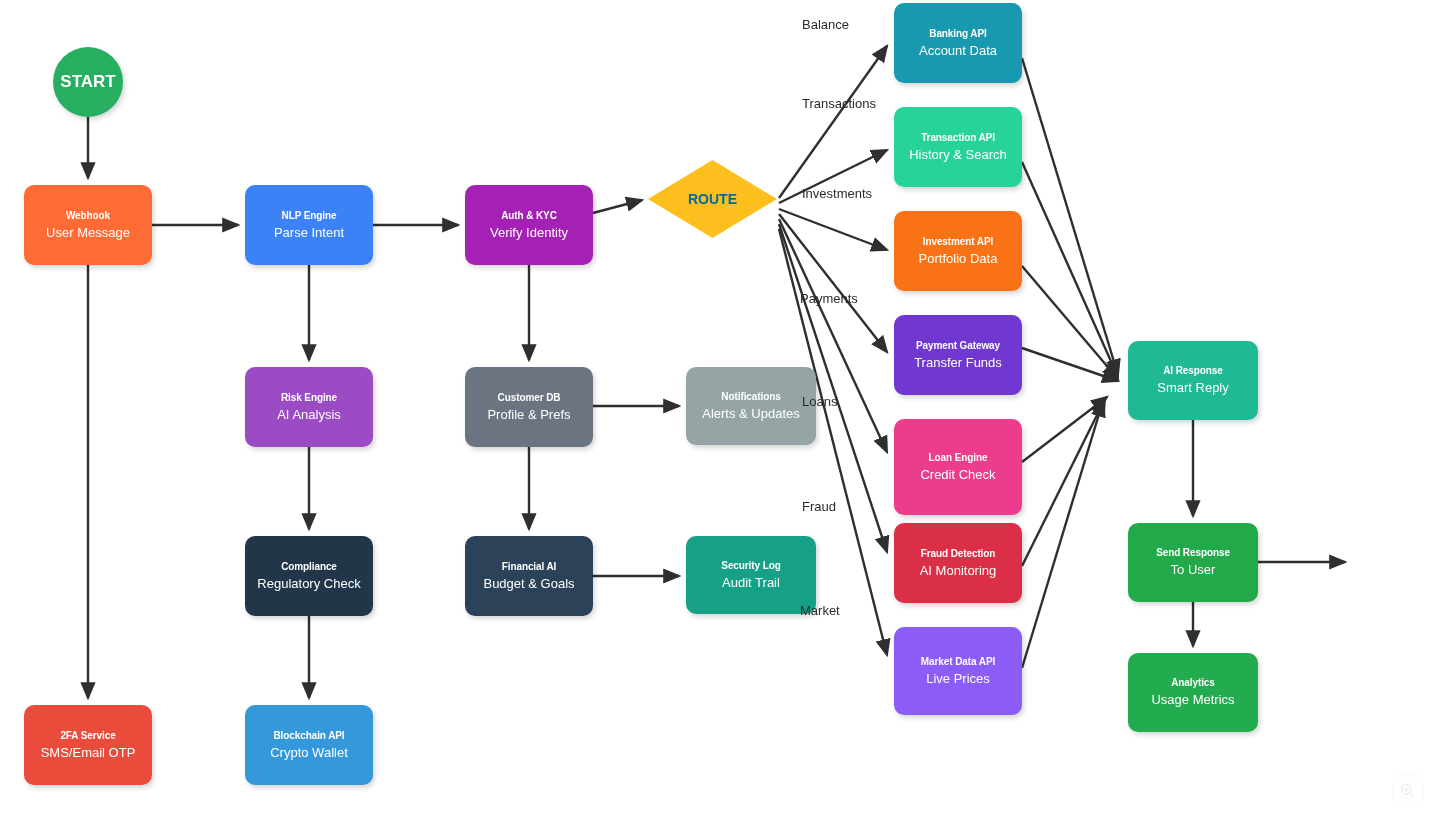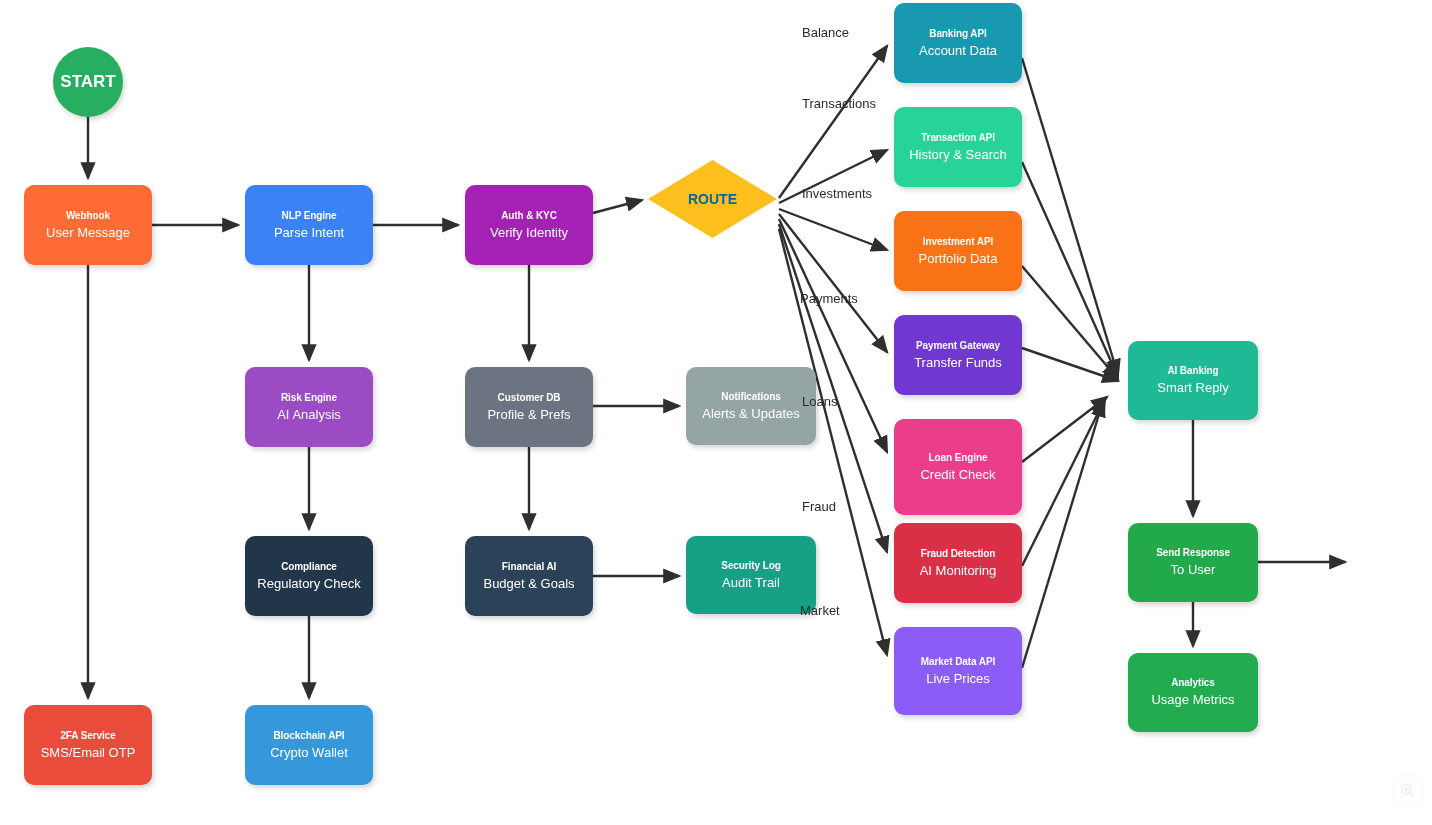--- a/index.html
+++ b/index.html
@@ -183,33 +183,33 @@
   </div>
   <div class="node" style="left:894px;top:523px;width:128px;height:80px;background:#da2f46;">
     <span class="t1">Fraud Detection</span>
     <span class="t2">AI Monitoring</span>
   </div>
   <div class="node" style="left:894px;top:627px;width:128px;height:88px;background:#8b5cf6;">
     <span class="t1">Market Data API</span>
     <span class="t2">Live Prices</span>
   </div>
   <div class="node" style="left:1128px;top:341px;width:130px;height:79px;background:#1fb996;">
-    <span class="t1">AI Banking</span>
+    <span class="t1">AI Response</span>
     <span class="t2">Smart Reply</span>
   </div>
   <div class="node" style="left:1128px;top:523px;width:130px;height:79px;background:#22a94a;">
     <span class="t1">Send Response</span>
     <span class="t2">To User</span>
   </div>
   <div class="node" style="left:1128px;top:653px;width:130px;height:79px;background:#23ab50;">
     <span class="t1">Analytics</span>
     <span class="t2">Usage Metrics</span>
   </div>
 
-  <span class="edge-label" style="left:802px;top:17px;margin-top:8px;">Balance</span>
+  <span class="edge-label" style="left:802px;top:17px;">Balance</span>
   <span class="edge-label" style="left:802px;top:96px;">Transactions</span>
   <span class="edge-label" style="left:802px;top:186px;">Investments</span>
   <span class="edge-label" style="left:800px;top:291px;">Payments</span>
   <span class="edge-label" style="left:802px;top:394px;">Loans</span>
   <span class="edge-label" style="left:802px;top:499px;">Fraud</span>
   <span class="edge-label" style="left:800px;top:603px;">Market</span>
 
   <div class="zoom-btn">
     <svg width="16" height="16" viewBox="0 0 16 16">
       <circle cx="6.6" cy="6.6" r="4.6" fill="none" stroke="#d8d8d8" stroke-width="1.4"></circle>

